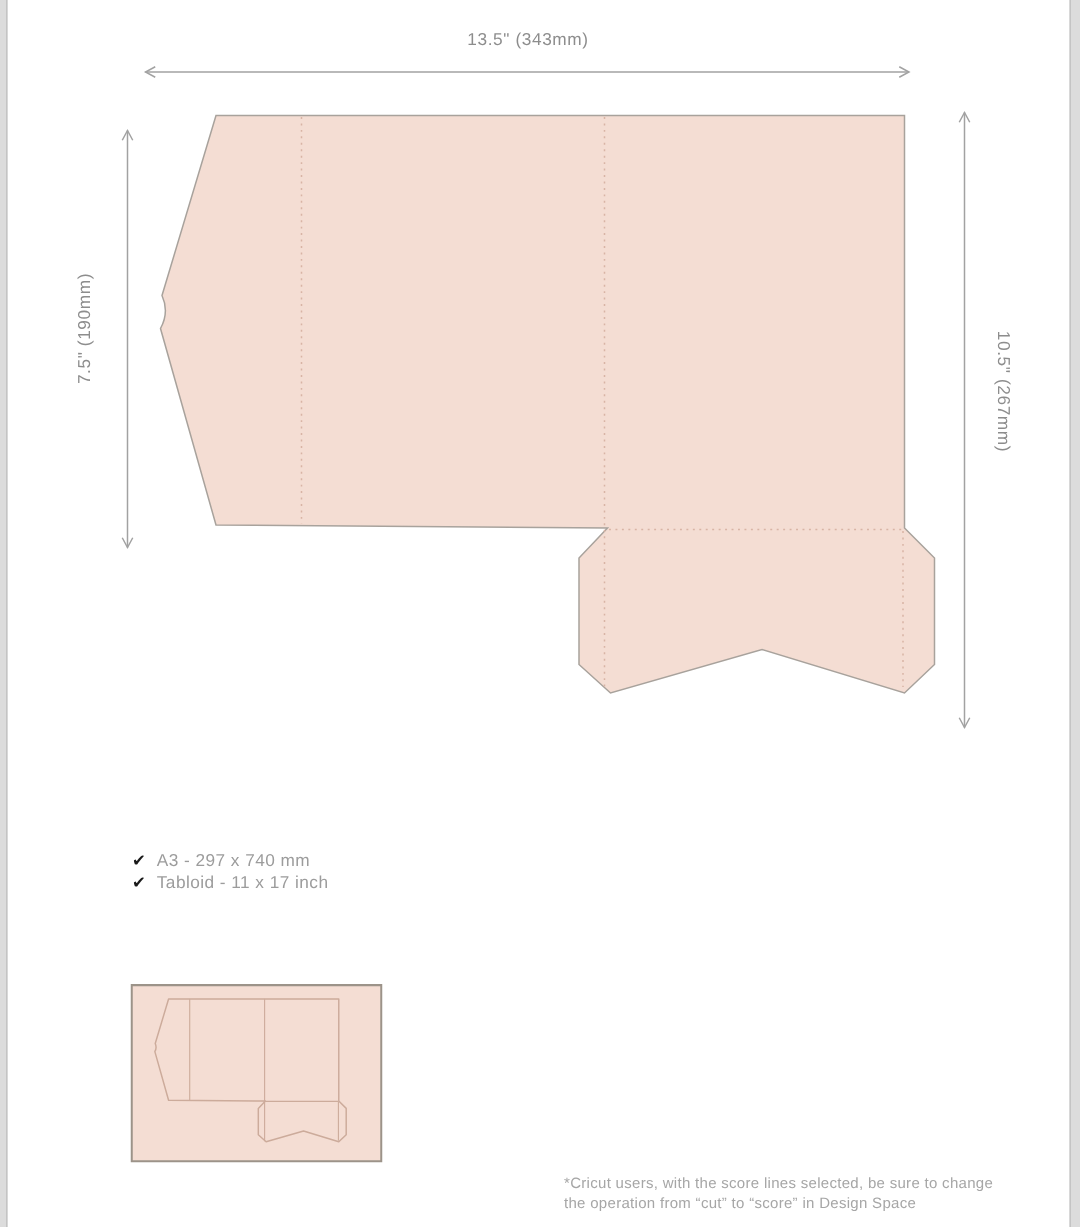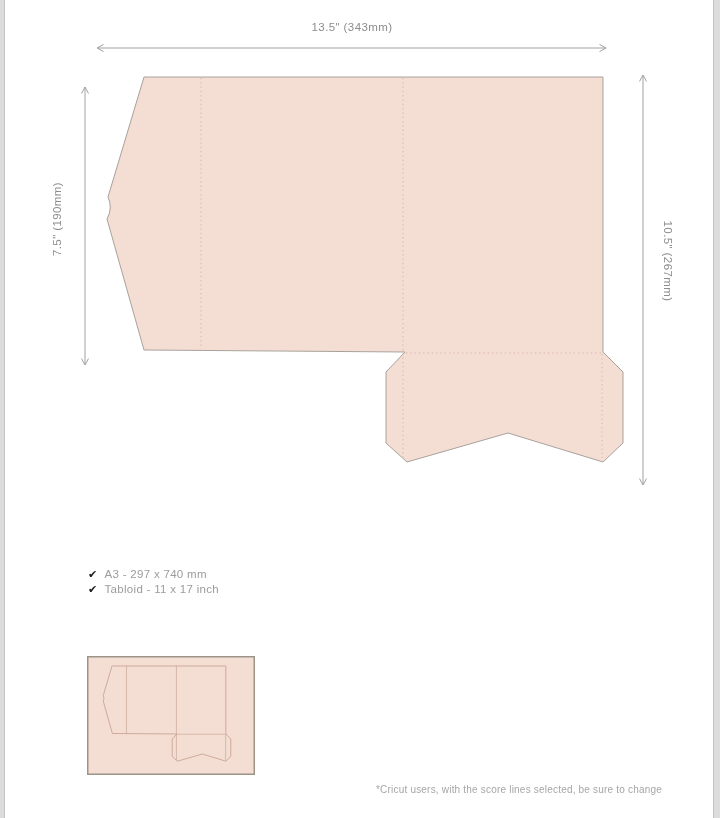--- a/index.html
+++ b/index.html
@@ -86,15 +86,16 @@
   <svg class="thumb-svg" width="168" height="119" viewBox="0 0 168 119">
     <rect x="0.75" y="0.75" width="166.5" height="117.5" style="fill:var(--shape-fill);stroke:var(--thumb-border);stroke-width:1.5;"></rect>
     <g transform="translate(-10.21,-9.03) scale(0.2472)" style="fill:none;stroke:var(--thumb-stroke);stroke-linejoin:round;stroke-linecap:round;">
       <use href="#tpl-outline" vector-effect="non-scaling-stroke" style="stroke-width:4;"></use>
       <use href="#tpl-folds" vector-effect="non-scaling-stroke" style="stroke-width:3;"></use>
     </g>
   </svg>
 
   <div class="footnote">
     <div>*Cricut users, with the score lines selected, be sure to change</div>
+    <div>the operation from “cut” to “score” in Design Space</div>
   </div>
 
 </div>
 
 </body></html>

